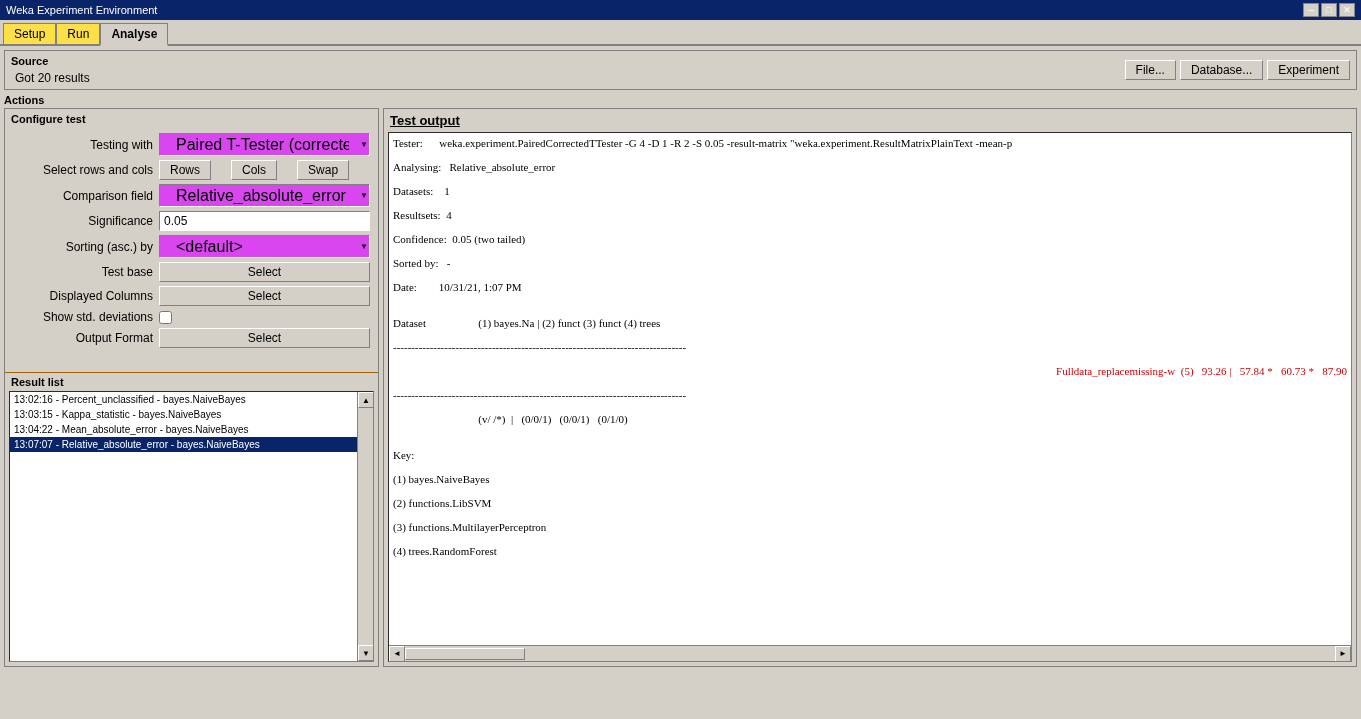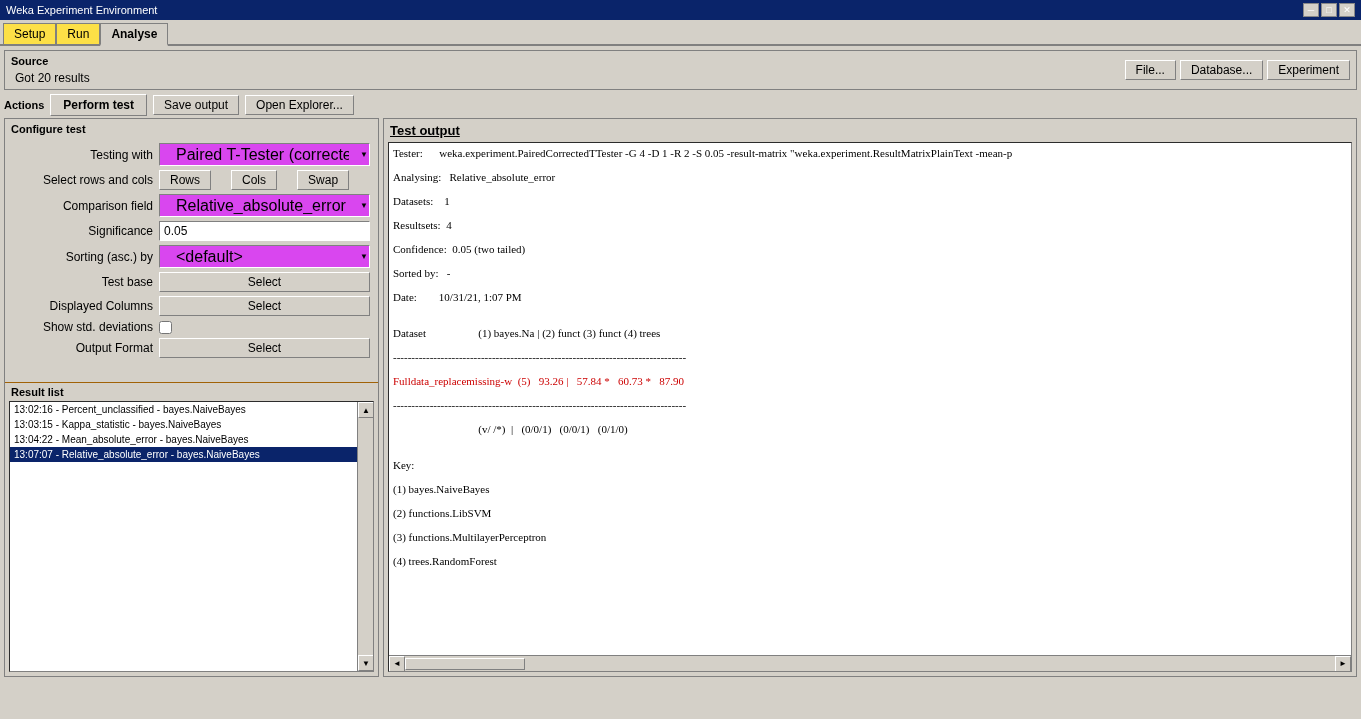--- a/index.html
+++ b/index.html
@@ -331,27 +331,20 @@
     <div class="source-btns">
       <button class="win-btn">File...</button>
       <button class="win-btn">Database...</button>
       <button class="win-btn">Experiment</button>
     </div>
   </div>
 </div>
 
 <div style="padding: 2px 4px 2px 4px; display: flex; align-items: center;">
   <span class="actions-label">Actions</span>
-  <div class="actions-row" style="padding: 0;">
-    <button class="win-btn" style="font-weight: bold; padding: 3px 12px;">Perform test</button>
-    <button class="win-btn">
-      <span>Save output</span>
-    </button>
-    <button class="win-btn">Open Explorer...</button>
-  </div>
 </div>
 
 <div class="main-content">
 
   <div class="left-panel">
     <div class="left-panel-title">Configure test</div>
 
     <div class="config-grid">
 
       <div class="config-label">Testing with</div>
@@ -428,21 +421,21 @@
       <div class="test-output-content"><span style="display: block;">Tester:      weka.experiment.PairedCorrectedTTester -G 4 -D 1 -R 2 -S 0.05 -result-matrix "weka.experiment.ResultMatrixPlainText -mean-p</span>
 <span style="display: block;">Analysing:   Relative_absolute_error</span>
 <span style="display: block;">Datasets:    1</span>
 <span style="display: block;">Resultsets:  4</span>
 <span style="display: block;">Confidence:  0.05 (two tailed)</span>
 <span style="display: block;">Sorted by:   -</span>
 <span style="display: block;">Date:        10/31/21, 1:07 PM</span>
 
 <span style="display: block;">Dataset                   (1) bayes.Na | (2) funct (3) funct (4) trees</span>
 <span style="display: block;">--------------------------------------------------------------------------------</span>
-<span style="color: rgb(204, 0, 0); display: block;">Fulldata_replacemissing-w  (5)   93.26 |   57.84 *   60.73 *   87.90</span>
+<span style="color: rgb(204, 0, 0); display: block; text-align: right;">Fulldata_replacemissing-w  (5)   93.26 |   57.84 *   60.73 *   87.90</span>
 <span style="display: block;">--------------------------------------------------------------------------------</span>
 <span style="display: block;">                               (v/ /*)  |   (0/0/1)   (0/0/1)   (0/1/0)</span>
 
 <span style="display: block;">Key:</span>
 <span style="display: block;">(1) bayes.NaiveBayes</span>
 <span style="display: block;">(2) functions.LibSVM</span>
 <span style="display: block;">(3) functions.MultilayerPerceptron</span>
 <span style="display: block;">(4) trees.RandomForest</span>
 </div>
       <div class="output-scrollbar-h">

